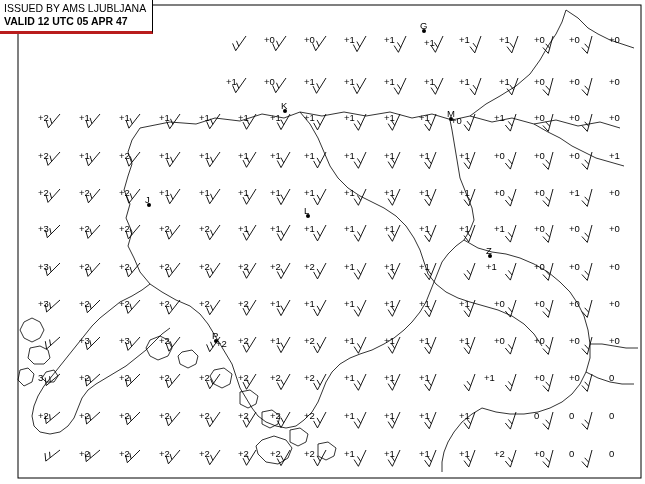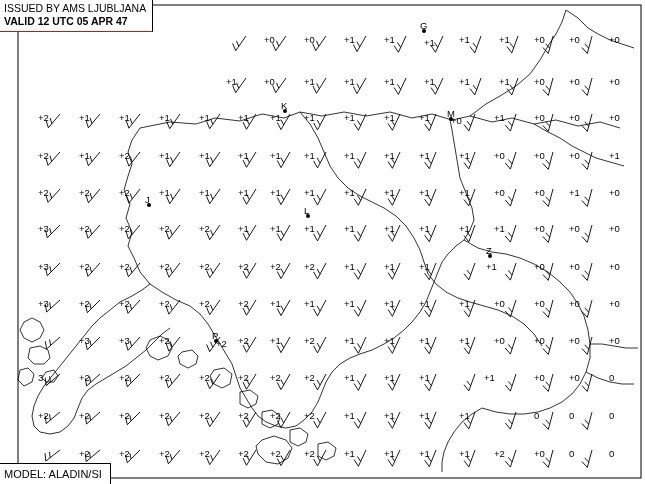--- a/index.html
+++ b/index.html
@@ -25,21 +25,21 @@
     top: 0;
     width: 645px;
     height: 484px;
   }
   .header-box {
     position: absolute;
     left: 0;
     top: 0;
     background: #ffffff;
     border-right: 1px solid #000;
-    border-bottom: 1px solid #b91c1c;
+    border-bottom: 3px solid #b91c1c;
     padding: 2px 6px 3px 4px;
     font-size: 10.5px;
     line-height: 13.2px;
     color: #000;
     z-index: 20;
   }
   .header-box div { white-space: nowrap; }
   .header-box .b { font-weight: bold; }
   .footer-box {
     position: absolute;
@@ -1184,17 +1184,14 @@
       <div class="station-dot" style="left: 488px; top: 254px;"></div>
       <div class="station-label" style="left: 212px; top: 330px;">P</div>
       <div class="station-dot" style="left: 214px; top: 339px;"></div>
     </div>
 
   <div class="header-box">
     <div>ISSUED BY AMS LJUBLJANA</div>
     <div class="b">VALID 12 UTC 05 APR 47</div>
   </div>
 
-  <div class="footer-box">
-    <span>MODEL: ALADIN/SI</span>
-  </div>
 
 </div>
 
 </body></html>

